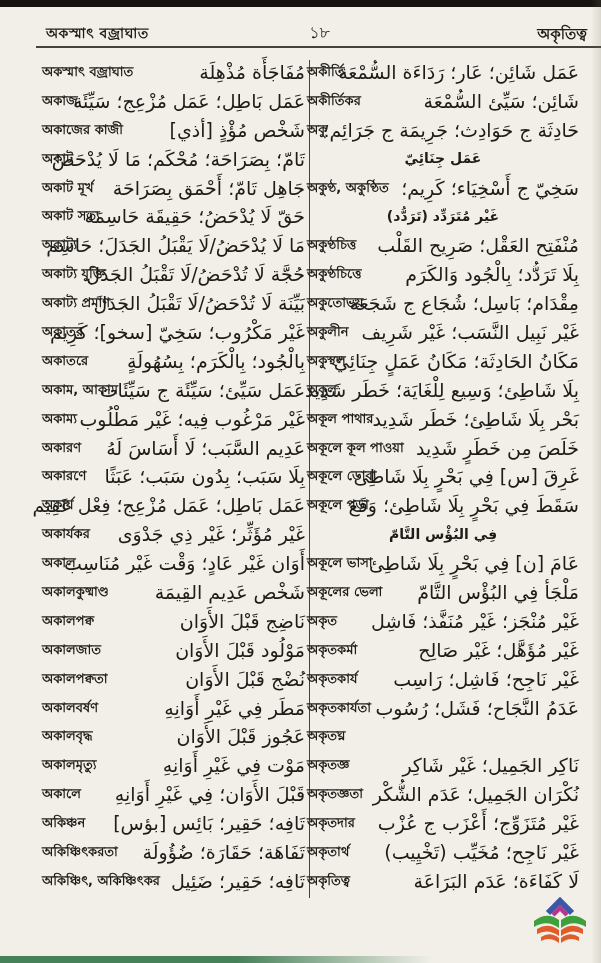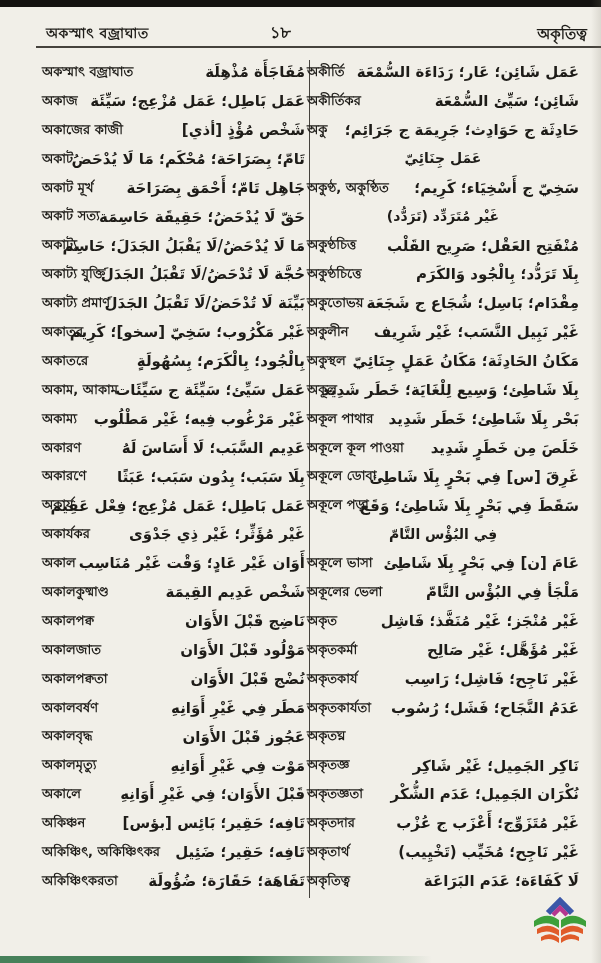--- a/index.html
+++ b/index.html
@@ -40,22 +40,22 @@
   
   .running-head-left {
     position: absolute;
     top: 22px; left: 46px;
     font-size: 14px; font-weight: bold;
     letter-spacing: 0.5px;
   }
   .page-number {
     position: absolute;
     top: 20px; left: 270px; width: 60px;
-    text-align: left;
-    font-size: 16px; font-weight: bold;
+    text-align: right;
+    font-size: 16px; font-weight: normal;
   }
   .running-head-right {
     position: absolute;
     top: 22px; right: 14px;
     font-size: 15px; font-weight: bold;
   }
   .header-rule {
     position: absolute;
     top: 46px; left: 36px; right: 0;
     height: 0;
@@ -86,22 +86,22 @@
     font-size: 13px;
     line-height: 1.15;
     white-space: nowrap;
     padding-right: 6px;
   }
   .def {
     flex: 1;
     min-width: 0;
     direction: rtl;
     text-align: right;
-    font-size: 15px;
-    font-weight: 700;
+    font-size: 19px;
+    font-weight: 400;
     line-height: 1.1;
     white-space: nowrap;
   }
   .cont {
     height: 28.9px;
     display: flex;
     align-items: center;
     justify-content: center;
     direction: rtl;
     font-size: 14px;
@@ -283,28 +283,28 @@
       </div>
     </div>
     <div class="entry-block">
       <div class="entry-line">
         <span class="hw">অকিঞ্চন</span>
         <span class="def">تَافِه؛ حَقِير؛ بَائِس [بؤس]</span>
       </div>
     </div>
     <div class="entry-block">
       <div class="entry-line">
+        <span class="hw">অকিঞ্চিৎকরতা</span>
+        <span class="def">تَفَاهَة؛ حَقَارَة؛ ضُؤُولَة</span>
+      </div>
+    </div>
+    <div class="entry-block">
+      <div class="entry-line">
         <span class="hw">অকিঞ্চিৎ, অকিঞ্চিৎকর</span>
         <span class="def">تَافِه؛ حَقِير؛ ضَئِيل</span>
-      </div>
-    </div>
-    <div class="entry-block">
-      <div class="entry-line">
-        <span class="hw">অকিঞ্চিৎকরতা</span>
-        <span class="def">تَفَاهَة؛ حَقَارَة؛ ضُؤُولَة</span>
       </div>
     </div>
   </div>
 <div class="column-divider"></div>
 <div class="col col-right">
     <div class="entry-block">
       <div class="entry-line">
         <span class="hw">অকীর্তি</span>
         <span class="def">عَمَل شَائِن؛ عَار؛ رَدَاءَة السُّمْعَة</span>
       </div>

